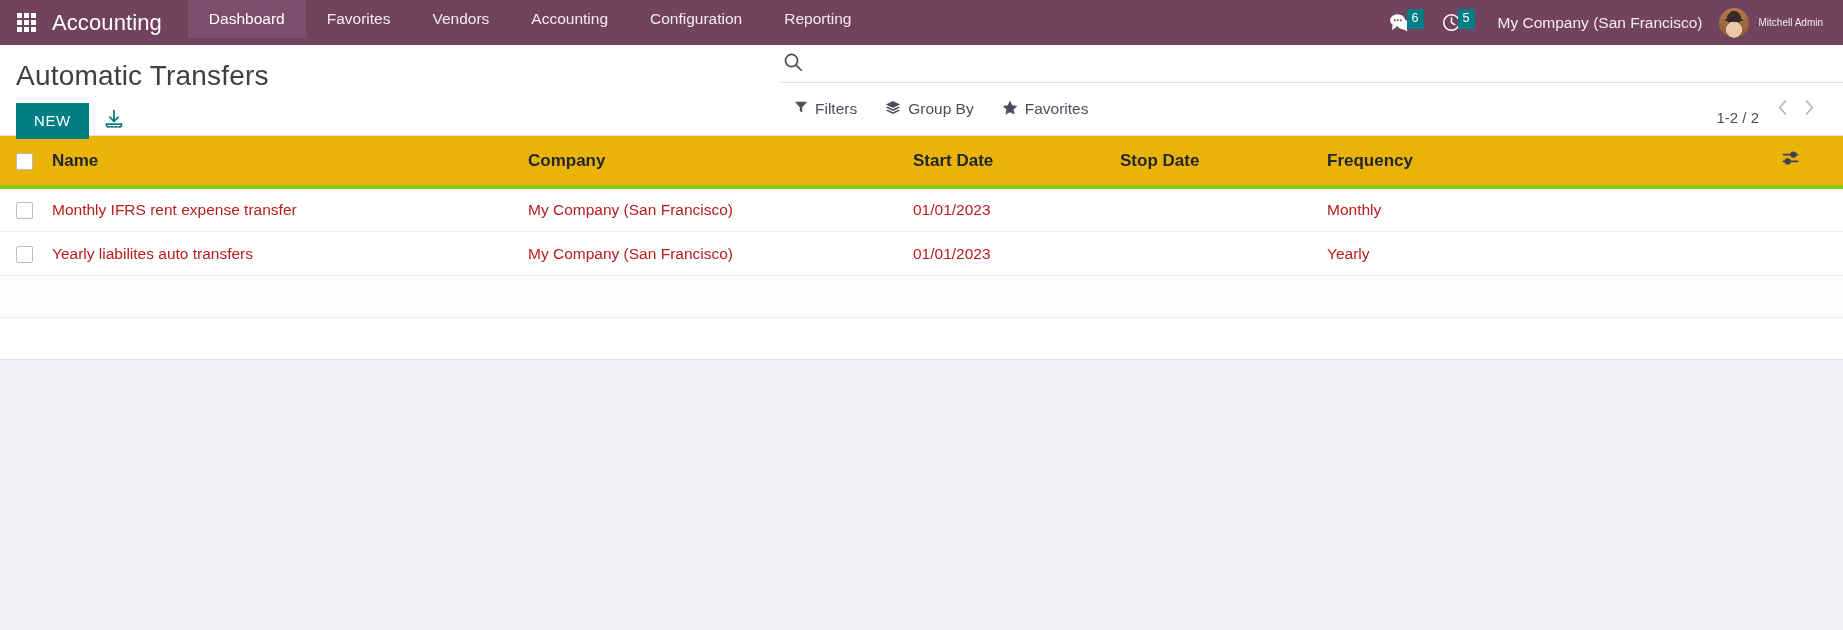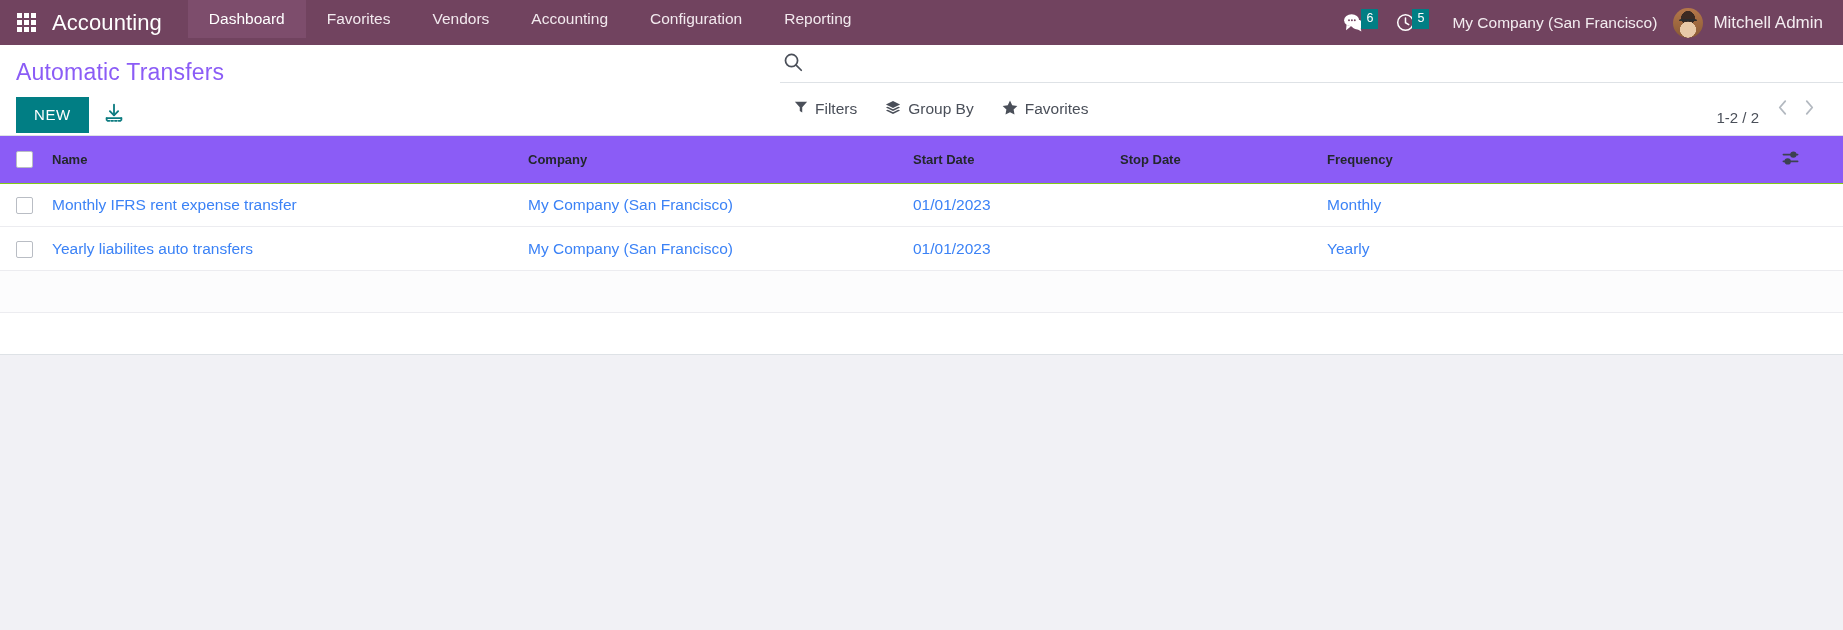--- a/index.html
+++ b/index.html
@@ -108,40 +108,40 @@
       radial-gradient(circle at 50% 33%, #3b2a22 0 27%, transparent 28%),
       linear-gradient(#b5784a, #8a5a35);
     overflow: hidden;
     position: relative;
     flex: 0 0 30px;
   }
   .avatar:after{
     content:"";position:absolute;left:6px;top:11px;width:18px;height:7px;
     border-top:2px solid #2c2c2c;border-radius:2px;
   }
-  .user-name { font-size: 17px; color: #f3ecf0; white-space: nowrap; }
+  .user-name { font-size: 10px; color: #f3ecf0; white-space: nowrap; }
 
   
   .control-panel {
     background: #ffffff;
     flex: 0 0 auto;
     border-bottom: 1px solid #dee2e6;
     position: relative;
   }
   .cp-top {
     display: flex;
     align-items: flex-start;
     padding: 0;
     position: relative;
     height: 90px;
   }
   .cp-left { padding: 14px 0 0 16px; width: 760px; }
   .page-title {
-    font-size: 23px;
-    color: #8b5cf6;
+    font-size: 28px;
+    color: #404040;
     font-weight: 400;
     letter-spacing: .2px;
     line-height: 1.2;
     margin-bottom: 10px;
   }
   .cp-buttons { display: flex; align-items: center; gap: 8px; }
   .btn-new {
     background: #017e84;
     color: #ffffff;
     border: none;
@@ -218,31 +218,31 @@
   .pager-btn {
     background: none; border: none; cursor: pointer;
     color: #adb5bd; padding: 2px 6px; display: flex; align-items: center;
   }
 
   
   .list-wrap { flex: 0 0 auto; background: #ffffff; }
   table.olist { width: 100%; border-collapse: collapse; table-layout: fixed; }
   table.olist th {
     text-align: left;
-    font-size: 13px;
+    font-size: 17px;
     color: #23272c;
     font-weight: 700;
     padding: 13px 0 13px 0;
-    border-bottom: 1px solid #84cc16;
-    background: #8b5cf6;
+    border-bottom: 4px solid #84cc16;
+    background: #eab308;
     white-space: nowrap;
   }
   table.olist td {
     font-size: 15.5px;
-    color: #3b82f6;
+    color: #b91c1c;
     padding: 12px 0;
     border-bottom: 1px solid #ececf0;
     white-space: nowrap;
   }
   tr.row-filler td { border-bottom: 1px solid #ececf0; height: 42px; background: #fcfcfd; }
   tr.row-filler.last td { background:#ffffff; border-bottom: 1px solid #dee2e6; }
   .col-check { width: 52px; padding-left: 16px !important; }
   .col-name  { width: 476px; }
   .col-comp  { width: 385px; }
   .col-start { width: 207px; margin-left: 17px; }

